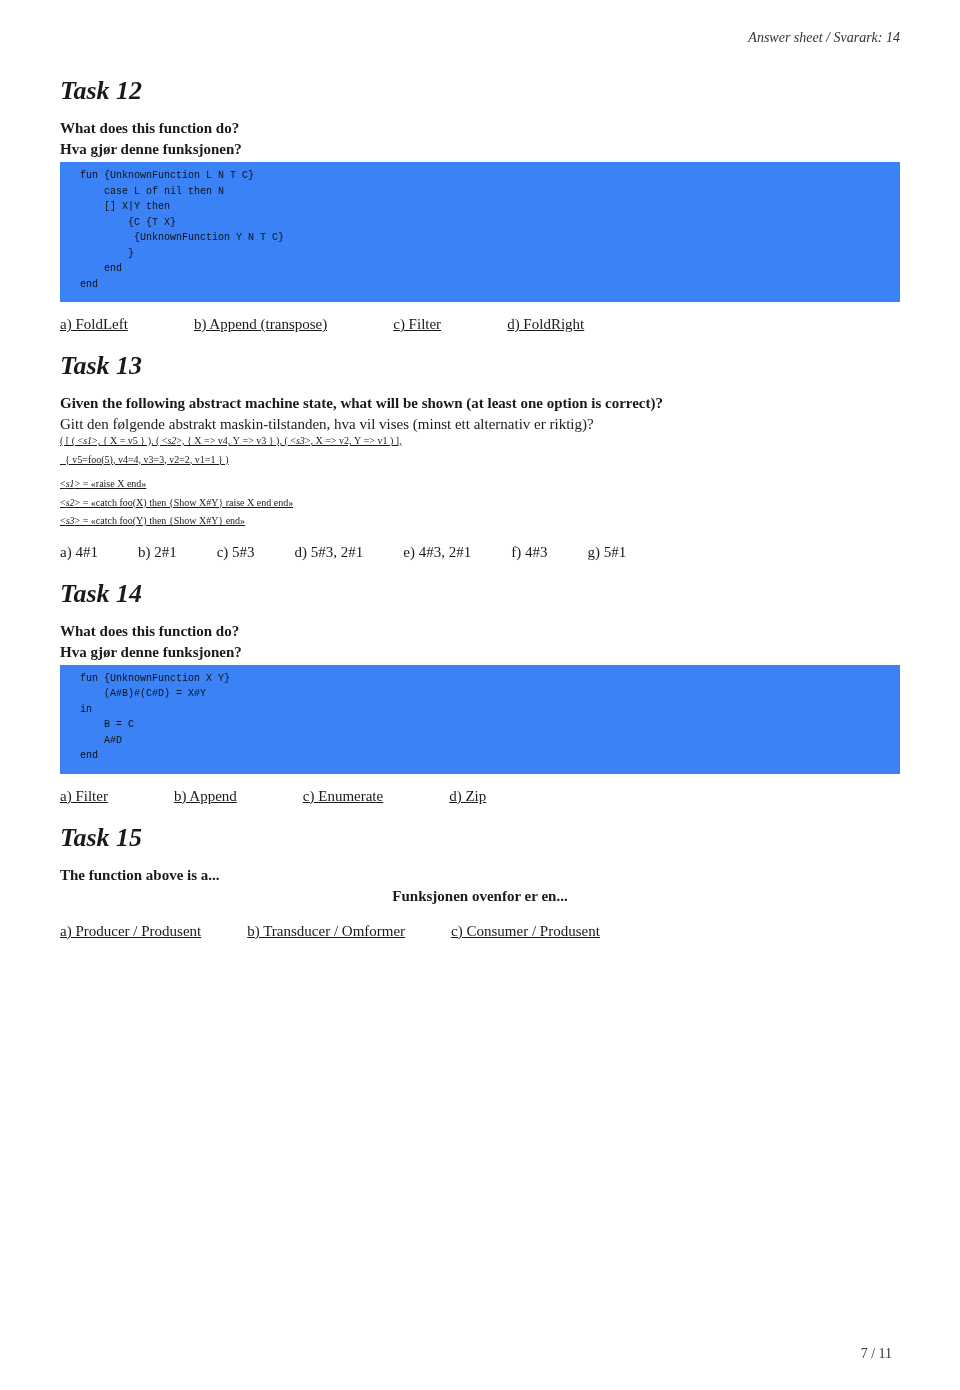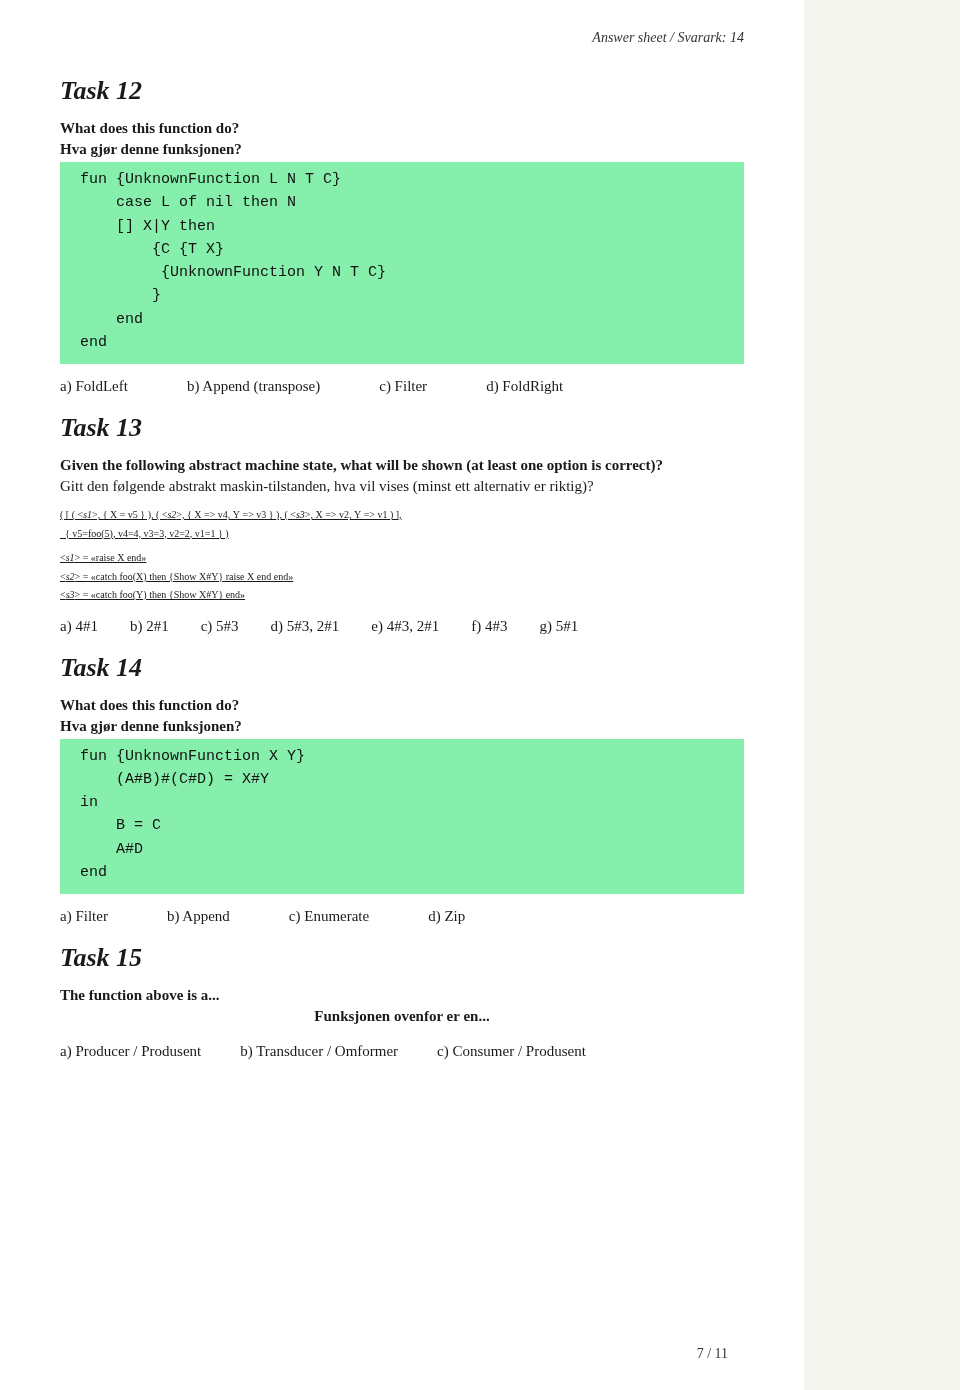--- a/index.html
+++ b/index.html
@@ -10,21 +10,21 @@
     body {
       background: #f5f5f0;
       font-family: Georgia, 'Times New Roman', serif;
       color: #1a1a1a;
       width: 960px;
       min-height: 1390px;
       position: relative;
     }
     .page {
       background: #ffffff;
-      width: 804px;
+      width: 960px;
       min-height: 1390px;
       padding: 30px 60px 60px 60px;
       position: relative;
     }
     .header {
       text-align: right;
       font-size: 14px;
       color: #333;
       margin-bottom: 30px;
       font-style: italic;
@@ -37,39 +37,39 @@
       margin-top: 2px;
     }
     .task-question-bold {
       font-size: 15px;
       font-weight: bold;
       margin-bottom: 4px;
       font-family: Liberation Serif, serif;
     }
     .task-question-normal {
       font-size: 15px;
-      margin-bottom: 12px;
     }
     .code-block {
       font-family: 'Courier New', Courier, monospace;
-      font-size: 15px;
-      background: #86efac;
+      font-size: 10px;
+      background: #3b82f6;
       padding: 6px 0 10px 20px;
       margin-bottom: 14px;
       line-height: 1.55;
       white-space: pre;
       color: #111;
     }
     .options-row {
       display: flex;
       flex-direction: row;
-      gap: 9px;
+      gap: 16px;
       font-size: 15px;
       margin-bottom: 18px;
       flex-wrap: wrap;
+      text-decoration: underline;
     }
     .option {
       margin-right: 50px;
       white-space: nowrap;
     }
     .option-wide {
       margin-right: 30px;
     }
     .machine-state-block {
       font-family: Georgia, 'Times New Roman', serif;
@@ -79,28 +79,28 @@
     }
     .machine-state-line {
       font-size: 10px;
       margin-bottom: 2px;
       line-height: 1.65;
       text-decoration: underline;
     }
     .page-number {
       position: absolute;
       bottom: 28px;
-      right: 76px;
+      right: 68px;
       font-size: 14px;
       color: #333;
     }
     .options-row-wide {
       display: flex;
       flex-direction: row;
-      gap: 4px;
+      gap: 12px;
       font-size: 15px;
       margin-bottom: 18px;
       flex-wrap: wrap;
       align-items: flex-end;
     }
     .opt {
       margin-right: 28px;
       white-space: nowrap;
     }
   </style>

